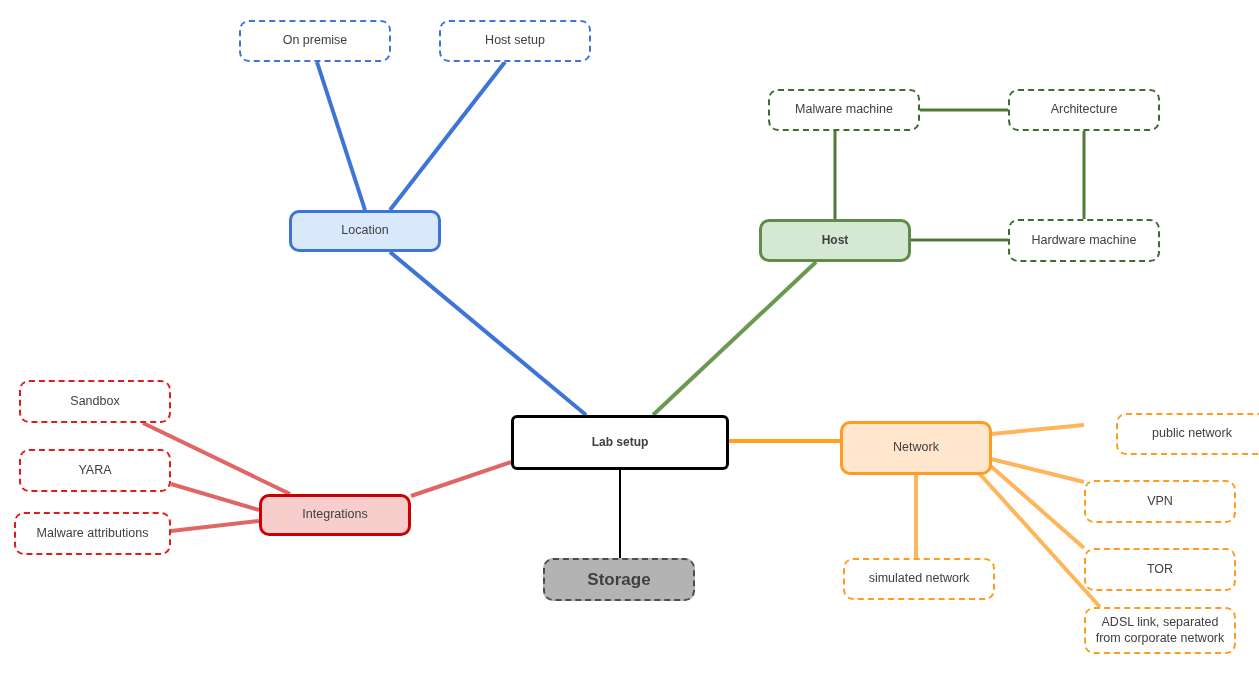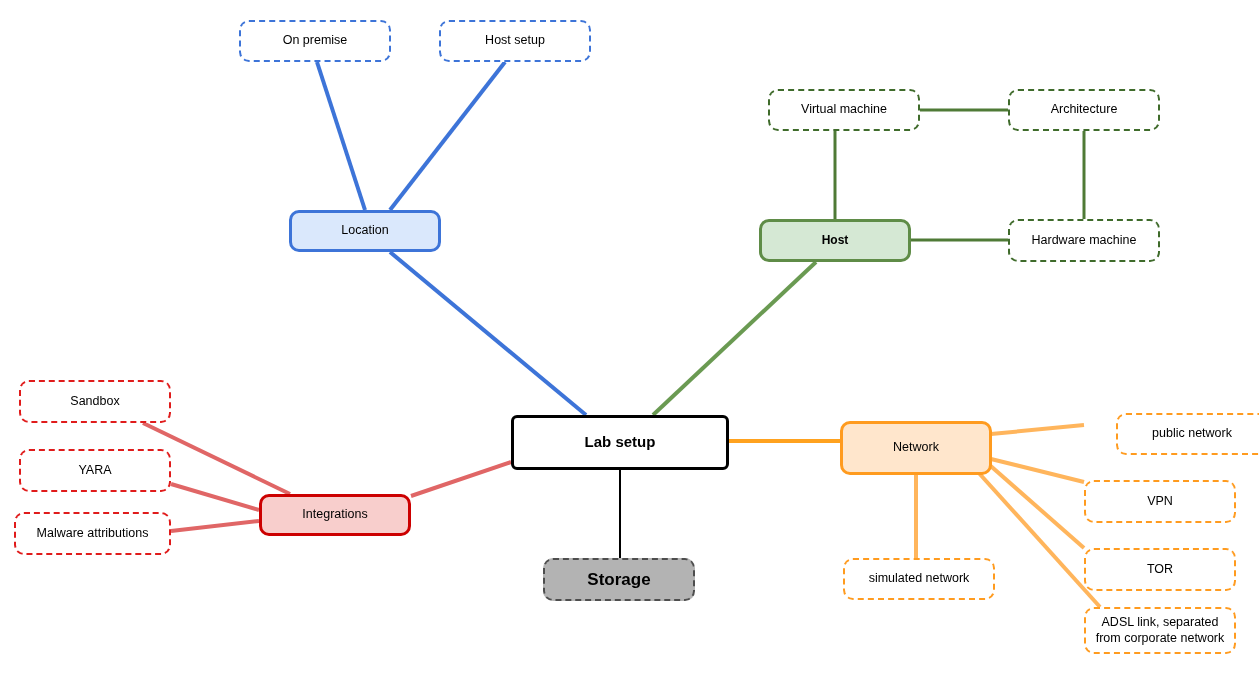--- a/index.html
+++ b/index.html
@@ -27,37 +27,37 @@
     height: 680px;
     pointer-events: none;
   }
   .node {
     position: absolute;
     box-sizing: border-box;
     display: flex;
     align-items: center;
     justify-content: center;
     text-align: center;
-    color: #000000;
+    color: #404040;
     font-size: 12.5px;
     line-height: 1.25;
     padding: 2px 6px;
     border-radius: 10px;
     z-index: 5;
   }
   .node-label {
     display: block;
     white-space: pre-line;
   }
   
   .root {
     background: #ffffff;
     border: 3px solid #000000;
     border-radius: 6px;
-    font-size: 15px;
+    font-size: 12px;
     font-weight: bold;
   }
   .branch-blue {
     background: #dae8fc;
     border: 3px solid #3d74d8;
   }
   .leaf-blue {
     background: #ffffff;
     border: 2.5px dashed #3d74d8;
   }
@@ -132,21 +132,21 @@
     <span class="node-label">On premise</span>
   </div>
   <div class="node leaf-blue" style="left: 439px; top: 20px; width: 152px; height: 42px;">
     <span class="node-label">Host setup</span>
   </div>
 
   <div class="node branch-green" style="left: 759px; top: 219px; width: 152px; height: 43px;">
     <span class="node-label">Host</span>
   </div>
   <div class="node leaf-green" style="left: 768px; top: 89px; width: 152px; height: 42px;">
-    <span class="node-label">Virtual machine</span>
+    <span class="node-label">Malware machine</span>
   </div>
   <div class="node leaf-green" style="left: 1008px; top: 89px; width: 152px; height: 42px;">
     <span class="node-label">Architecture</span>
   </div>
   <div class="node leaf-green" style="left: 1008px; top: 219px; width: 152px; height: 43px;">
     <span class="node-label">Hardware machine</span>
   </div>
 
   <div class="node branch-red" style="left: 259px; top: 494px; width: 152px; height: 42px;">
     <span class="node-label">Integrations</span>

